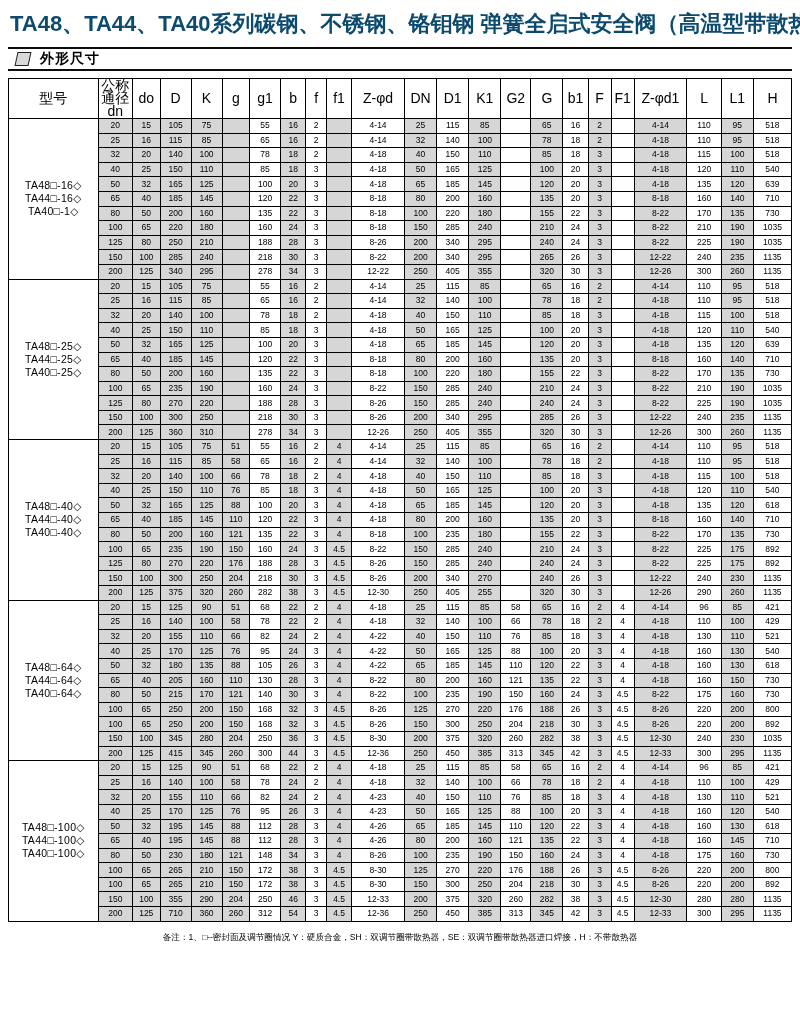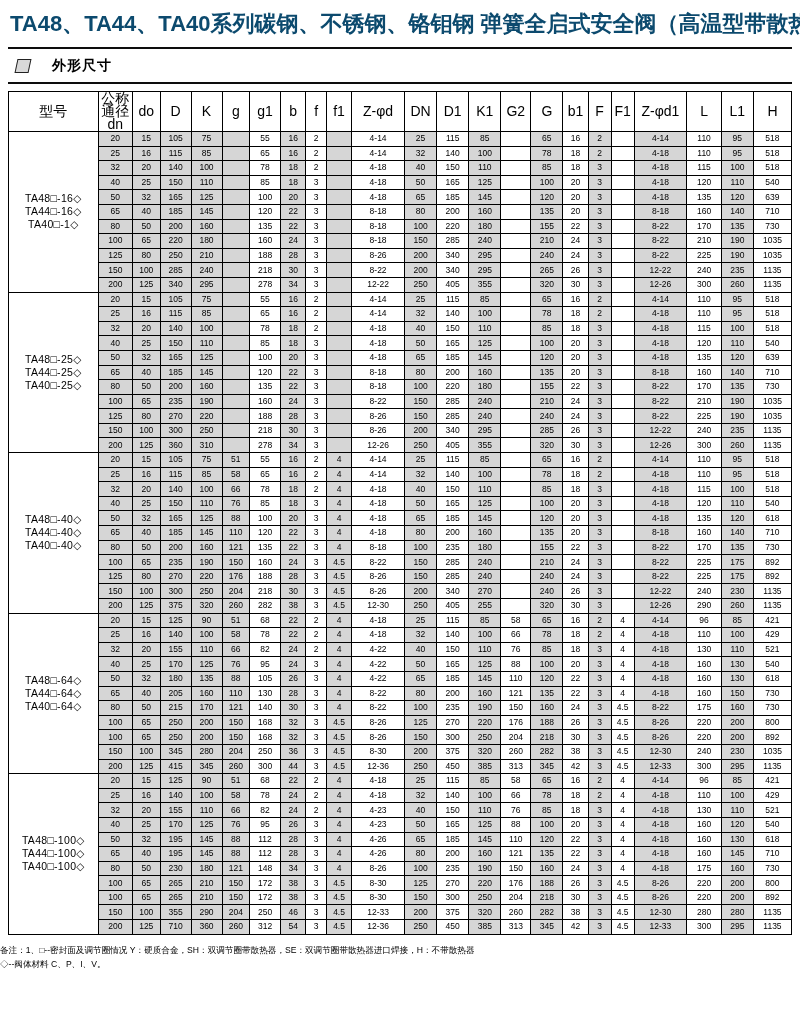--- a/index.html
+++ b/index.html
@@ -27,26 +27,25 @@
     font-weight: bold;
     letter-spacing: 0px;
     padding: 9px 6px 2px 10px;
     white-space: nowrap;
     color: #0c4a6e;
   }
   .section-bar {
     margin: 6px 8px 0 8px;
     border-top: 2px solid #0d0d0d;
     border-bottom: 2px solid #0d0d0d;
-    height: 37px;
+    height: 24px;
     display: flex;
     align-items: center;
     padding-left: 8px;
     box-sizing: border-box;
-    gap: 12px;
   }
   .section-sq {
     width: 12px;
     height: 12px;
     border: 1px solid #222;
     background: #d9d9d9;
     transform: skewX(-12deg);
     margin-right: 10px;
   }
   .section-title {
@@ -94,21 +93,21 @@
     margin-left: 44px;
   }
   .shade {
     background: #d6d6d6;
   }
   .grp-top td {
     border-top: 1.6px solid #000;
   }
   .notes {
     margin: 8px 0 0 0;
-    text-align: left;
+    text-align: center;
     font-size: 8.6px;
     line-height: 14px;
     font-family: "Liberation Sans", sans-serif;
   }
   .notes div {
     white-space: nowrap;
   }
   .watermark {
     position: absolute;
     left: 170px;
@@ -1546,16 +1545,15 @@
             <td>300</td>
             <td class="shade">295</td>
             <td>1135</td>
           </tr>
         </tbody>
     </table>
   </div>
 
   <div class="notes">
     <div>备注：1、□--密封面及调节圈情况  Y：硬质合金，SH：双调节圈带散热器，SE：双调节圈带散热器进口焊接，H：不带散热器</div>
-    <div>◇--阀体材料 C、P、I、V。</div>
   </div>
 
 </div>
 
 </body></html>

